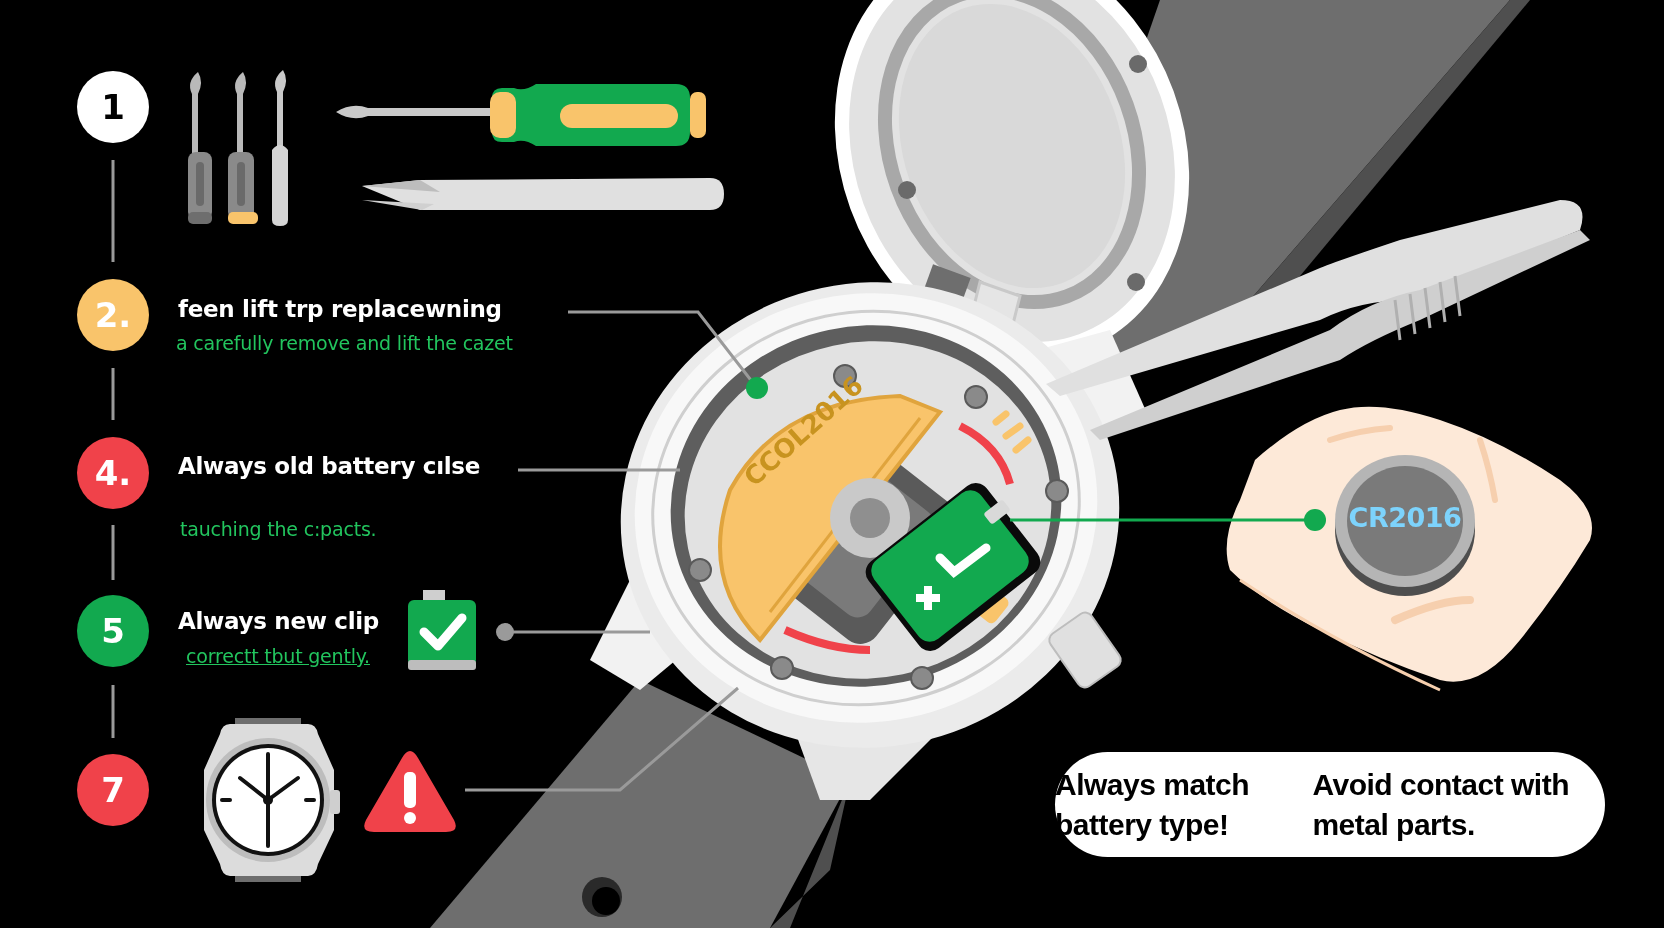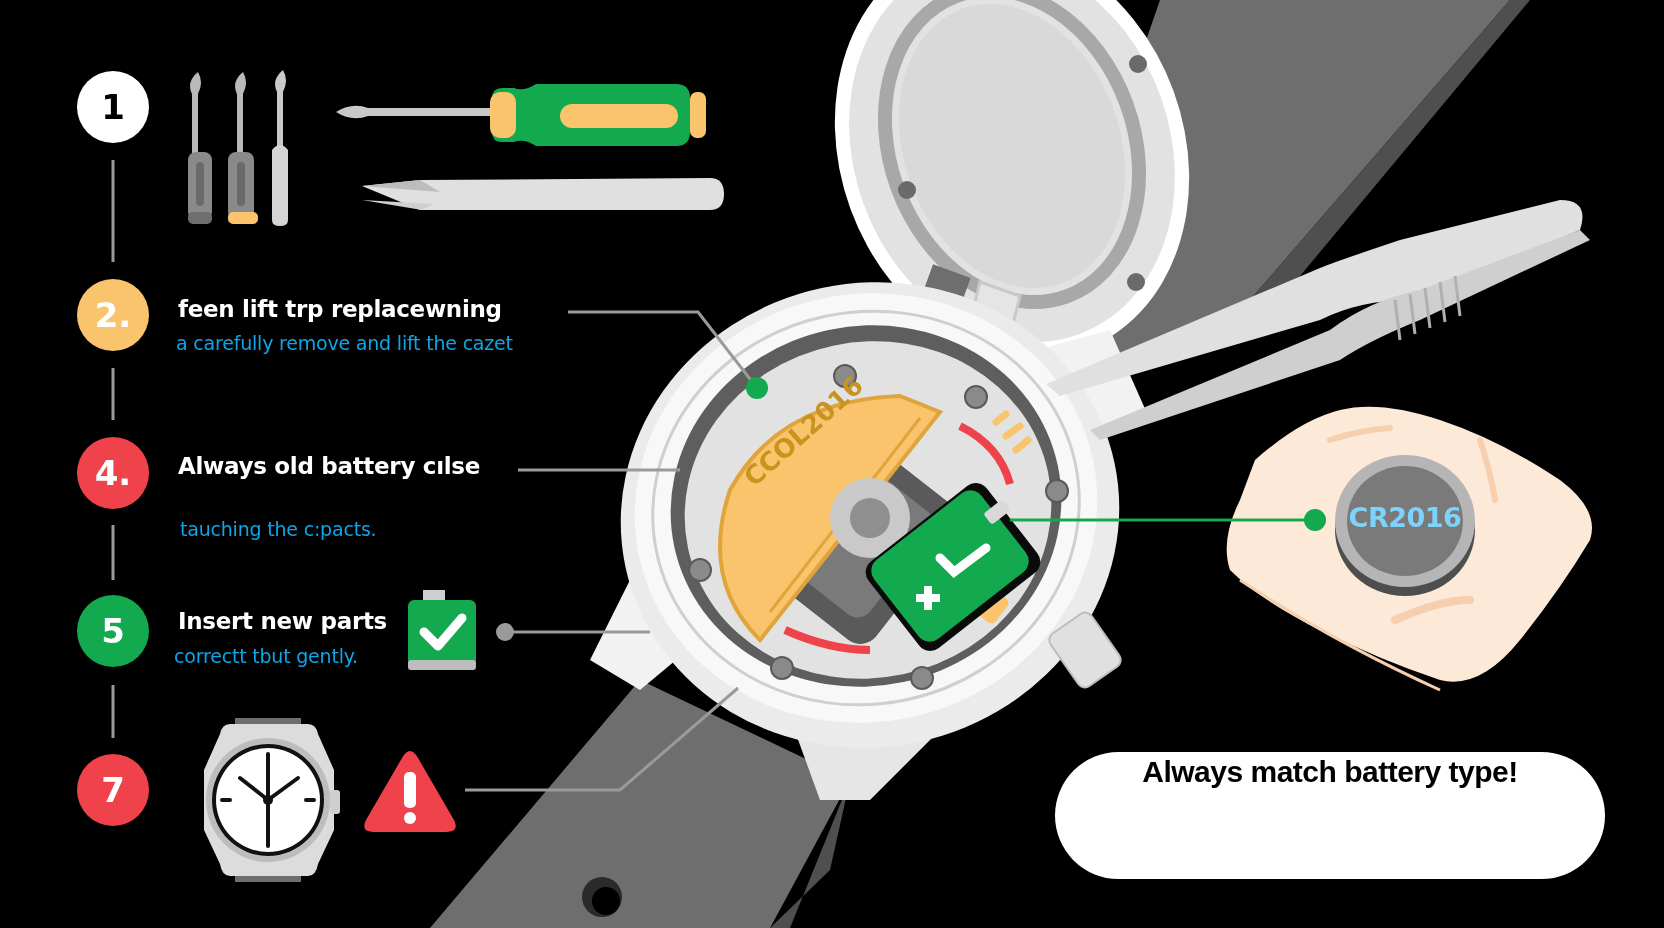--- a/index.html
+++ b/index.html
@@ -1,21 +1,21 @@
 <!DOCTYPE html>
 <html><head>
 <meta charset="utf-8">
 <style>
   html, body { margin:0; padding:0; background:#000; }
   body { width:1664px; height:928px; position:relative; overflow:hidden; font-family:"DejaVu Sans","Liberation Sans",sans-serif; }
   #art { position:absolute; left:0; top:0; width:1664px; height:928px; }
   .step-circle { position:absolute; width:72px; height:72px; border-radius:50%; display:flex; align-items:center; justify-content:center; color:#fff; font-weight:bold; font-size:34px; font-family:"DejaVu Sans",sans-serif; }
   .step-title { position:absolute; color:#fff; font-weight:bold; font-size:23px; white-space:nowrap; letter-spacing:-0.3px; }
-  .step-sub { position:absolute; color:#0ea5e9; font-size:19px; white-space:nowrap; letter-spacing:-0.2px; }
-  .callout { position:absolute; left:1055px; top:752px; width:550px; height:127px; background:#fff; border-radius:64px; display:flex; flex-direction:column; align-items:center; justify-content:flex-start; }
+  .step-sub { position:absolute; color:#22c55e; font-size:19px; white-space:nowrap; letter-spacing:-0.2px; }
+  .callout { position:absolute; left:1055px; top:752px; width:550px; height:105px; background:#fff; border-radius:64px; display:flex; flex-direction:row; align-items:center; justify-content:flex-start; }
   .callout span { color:#000; font-weight:bold; font-size:30px; line-height:40px; letter-spacing:-0.5px; font-family:"Liberation Sans",sans-serif; }
   .coin-label { position:absolute; left:1337px; top:502px; width:136px; text-align:center; color:#7dd3fc; font-weight:bold; font-size:27px; font-family:"DejaVu Sans",sans-serif; letter-spacing:-0.5px; }
   .mech-label { position:absolute; left:738px; top:470px; color:#c8931f; font-weight:bold; font-size:26px; transform:rotate(-42deg); transform-origin:left top; font-family:"DejaVu Sans",sans-serif; }
 </style>
 </head>
 <body>
 
 <svg id="art" viewBox="0 0 1664 928" xmlns="http://www.w3.org/2000/svg">
 
   <g stroke="#9a9a9a" stroke-width="3">
@@ -200,21 +200,22 @@
 <div class="step-circle" style="left:77px;top:437px;background:#f0424a;">4.</div>
 <div class="step-circle" style="left:77px;top:595px;background:#12a94f;">5</div>
 <div class="step-circle" style="left:77px;top:754px;background:#f0424a;">7</div>
 
 <div class="step-title" style="left:178px;top:296px;">feen lift trp replacewning</div>
 <div class="step-sub" style="left:176px;top:332px;">a carefully remove and lift the cazet</div>
 
 <div class="step-title" style="left:178px;top:453px;">Always old battery cılse</div>
 <div class="step-sub" style="left:180px;top:518px;">tauching the c:pacts.</div>
 
-<div class="step-title" style="left:178px;top:608px;">Insert new parts</div>
-<div class="step-sub" style="left:174px;top:645px;">correctt tbut gently.</div>
+<div class="step-title" style="left:178px;top:608px;">Always new clip</div>
+<div class="step-sub" style="left:186px;top:645px;text-decoration:underline;">correctt tbut gently.</div>
 
 <div class="mech-label">CCOL2016</div>
 <div class="coin-label">CR2016</div>
 
 <div class="callout">
   <span>Always match battery type!</span>
+  <span>Avoid contact with metal parts.</span>
 </div>
 
 </body></html>

